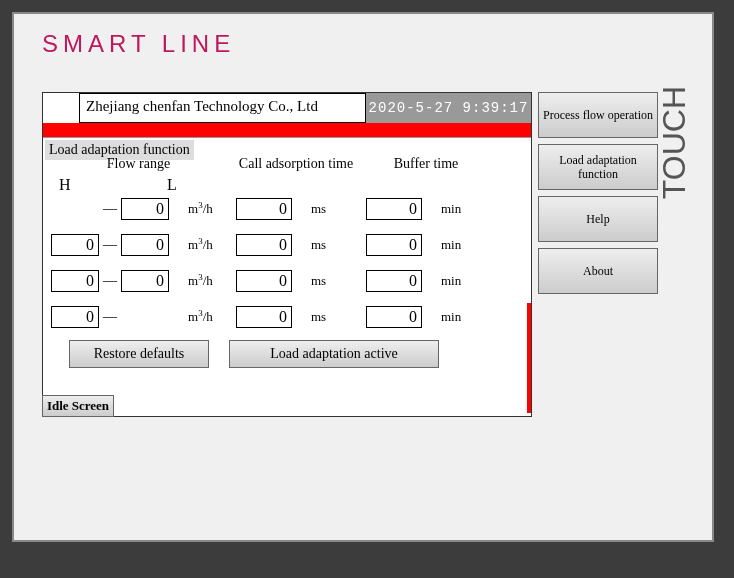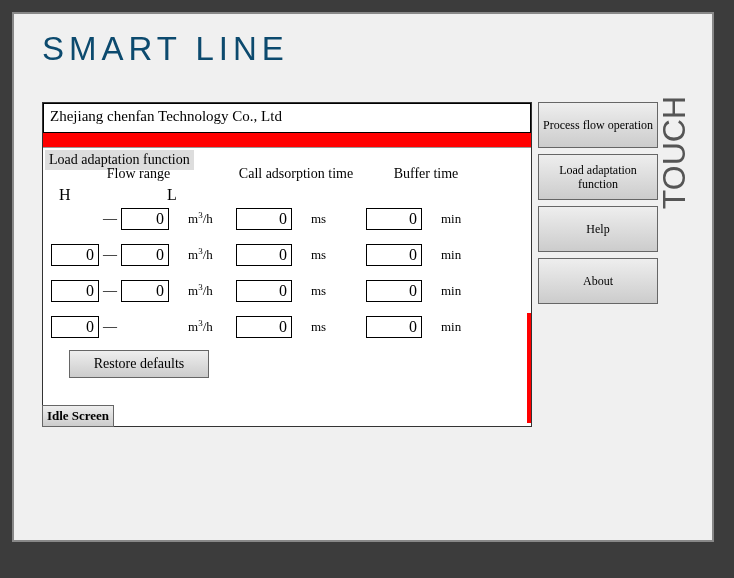--- a/index.html
+++ b/index.html
@@ -29,22 +29,22 @@
   .siemens-logo {
     background: #009999;
     color: #fff;
     font-weight: bold;
     font-size: 22px;
     letter-spacing: 2px;
     padding: 4px 10px;
     font-family: Arial, sans-serif;
   }
   .smart-line {
-    color: #0c4a6e;
-    font-size: 33px;
+    color: #be185d;
+    font-size: 24px;
     letter-spacing: 5px;
     font-weight: 300;
   }
   .screen-area {
     position: relative;
     width: 636px;
     height: 340px;
   }
   .main-panel {
     position: absolute;
@@ -52,20 +52,21 @@
     top: 0;
     width: 490px;
     height: 325px;
     background: #fff;
     border: 1px solid #333;
   }
   .header-bar {
     display: flex;
     width: 100%;
     height: 30px;
+    padding-left: 36px;
   }
   .company-box {
     flex: 1;
     border: 1px solid #000;
     margin: 0;
     padding: 4px 6px;
     font-size: 15px;
     font-family: "Times New Roman", serif;
     background: #fff;
   }
@@ -230,20 +231,21 @@
 <div class="device">
   <div class="top-row">
     <div class="smart-line">SMART LINE</div>
   </div>
 
   <div class="screen-area">
 
     <div class="main-panel">
       <div class="header-bar">
         <div class="company-box">Zhejiang chenfan Technology Co., Ltd</div>
+        <div class="datetime-box">2020-5-27 9:39:17</div>
       </div>
       <div class="red-bar"></div>
       <div class="thin-gray-line"></div>
 
       <div class="section-title">Load adaptation function</div>
 
       <div class="content">
         <div class="col-headers">
           <div class="hdr flow">Flow range</div>
           <div class="hdr call">Call adsorption time</div>
@@ -317,20 +319,21 @@
               </div>
               <div class="buf-group">
                 <input class="num-input wide" value="0" style="">
                 <span class="unit">min</span>
               </div>
             </div>
           </div>
 
         <div class="bottom-buttons">
           <div class="hmi-btn restore-btn">Restore defaults</div>
+          <div class="hmi-btn active-btn">Load adaptation active</div>
         </div>
       </div>
 
       <div class="hmi-btn idle-btn">Idle Screen</div>
       <div class="red-strip-right"></div>
     </div>
 
     <div class="side-menu" id="side-menu">
         <div class="side-btn">Process flow operation</div>
         <div class="side-btn">Load adaptation function</div>

